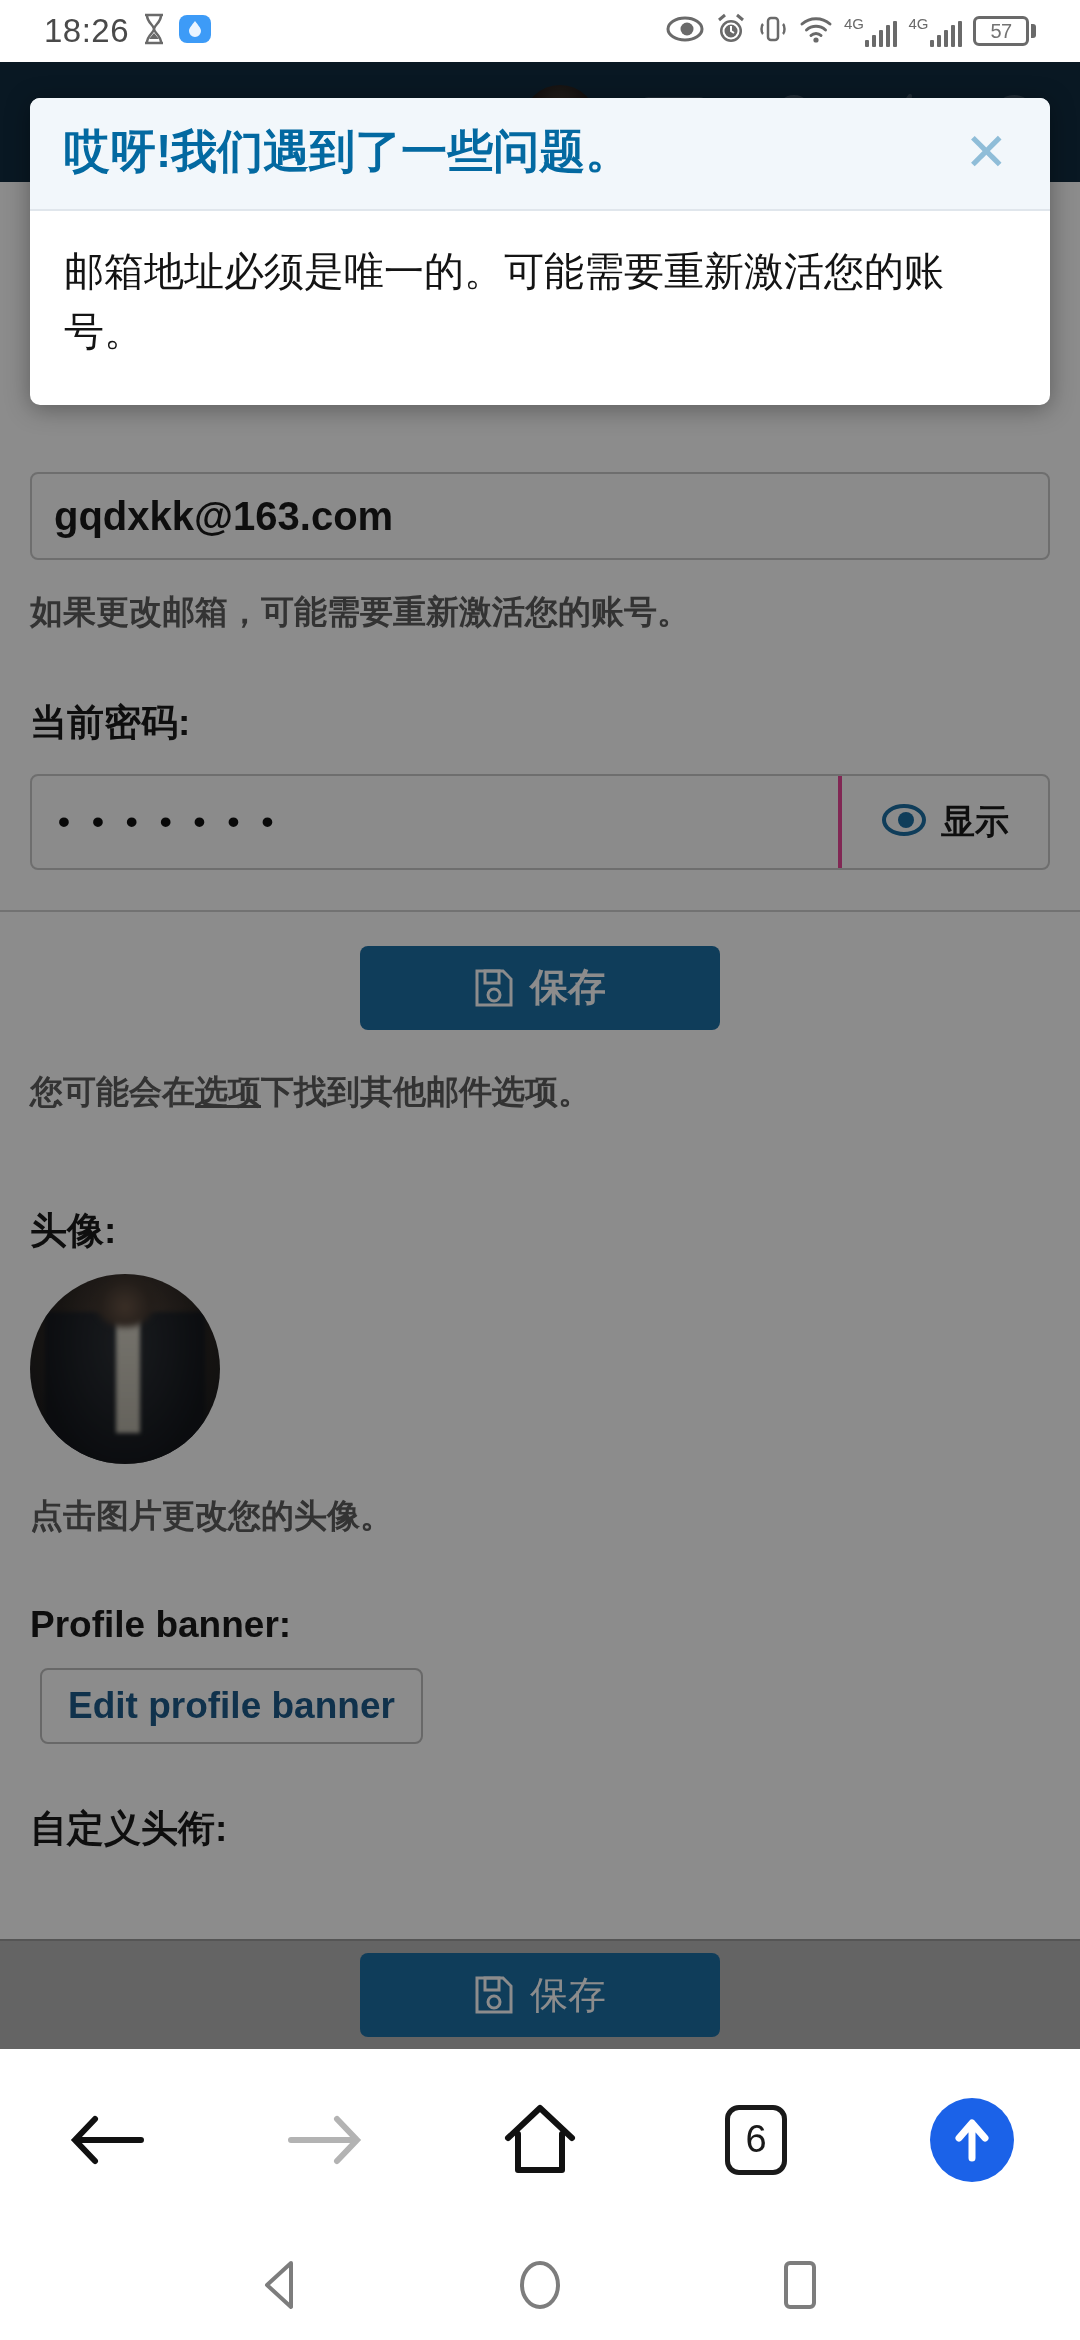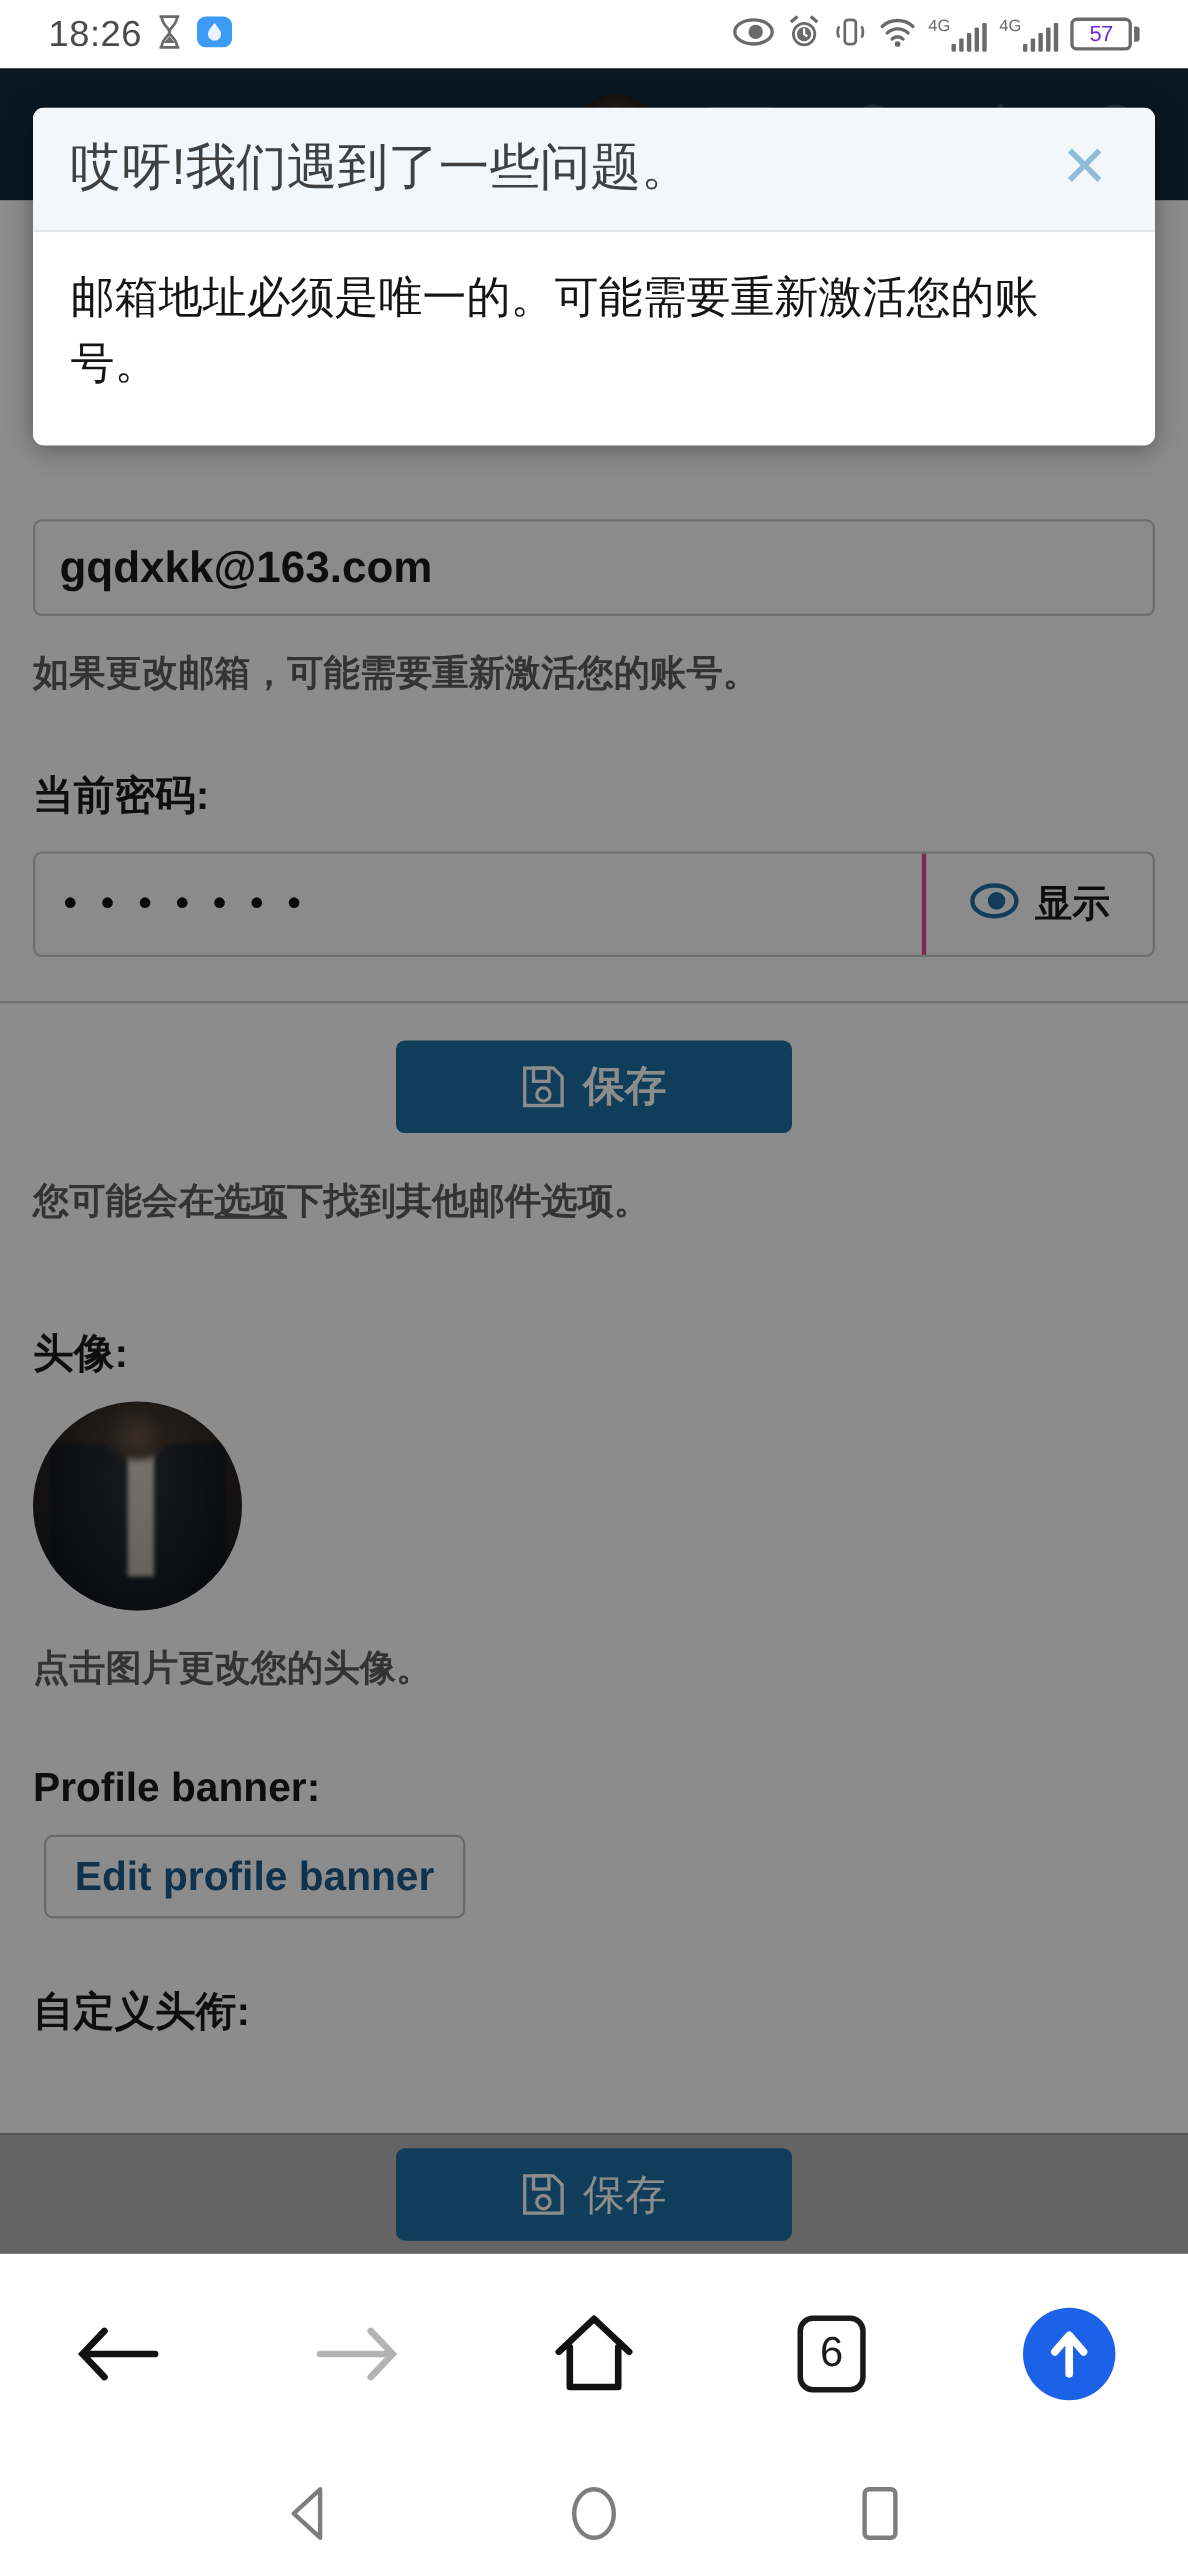--- a/index.html
+++ b/index.html
@@ -23,21 +23,21 @@
   .sb-4g{ position:relative; display:flex; align-items:flex-end; }
   .sb-4g .lbl{ font-size:15px; line-height:1; margin-right:1px; margin-bottom:16px; color:#6a6a6a;}
   .bars{ display:flex; align-items:flex-end; gap:2.5px; height:26px;}
   .bars i{ display:block; width:4.5px; background:#6a6a6a; border-radius:1px;}
   .bars i:nth-child(1){height:7px}.bars i:nth-child(2){height:12px}
   .bars i:nth-child(3){height:17px}.bars i:nth-child(4){height:22px}
   .bars i:nth-child(5){height:26px}
   .battery{ display:flex; align-items:center; }
   .batt-body{ width:56px;height:30px;border:3px solid #6a6a6a;border-radius:6px;
     display:flex;align-items:center;justify-content:center;}
-  .batt-fill{ font-size:20px; color:#6d28d9; letter-spacing:-0.5px;}
+  .batt-fill{ font-size:20px; color:#737373; letter-spacing:-0.5px;}
   .batt-cap{ width:5px;height:14px;background:#6a6a6a;border-radius:0 3px 3px 0;margin-left:2px;}
 
   
   .page{ position:absolute; left:0; top:62px; width:1080px; height:1987px;
          background:#ffffff; overflow:hidden; }
   .site-header{
     position:absolute;left:0;top:0;width:1080px;height:120px;
     background:#122c40; display:flex;align-items:center;padding:0 30px;gap:0;
   }
   .hamburger{ width:68px;height:46px;display:flex;flex-direction:column;
@@ -96,21 +96,21 @@
   .btn-primary svg{display:block;}
 
   
   .overlay{ position:absolute;left:0;top:62px;width:1080px;height:1987px;
     background:rgba(0,0,0,0.45); }
   .modal{ position:absolute;left:30px;top:98px;width:1020px;
     background:#ffffff;border-radius:10px;overflow:hidden;
     box-shadow:0 4px 24px rgba(0,0,0,.35); }
   .modal-head{ background:#f2f7fb;border-bottom:2px solid #e0e6ec;
     display:flex;align-items:center;padding:26px 34px 30px; }
-  .modal-title{ font-size:46px;color:#404040;line-height:1.2; }
+  .modal-title{ font-size:46px;color:#0369a1;line-height:1.2;font-weight:bold; }
   .modal-x{ margin-left:auto; font-size:52px;color:#8fbdd8;line-height:1;
     padding:0 8px; font-weight:300;}
   .modal-body{ padding:30px 34px 44px; font-size:40px; color:#141414;
     line-height:1.5; }
 
   
   .browserbar{ position:absolute;left:0;top:2049px;width:1080px;height:181px;
     background:#ffffff; display:flex;align-items:center;justify-content:space-around; }
   .bb-item{ width:150px;height:150px;display:flex;align-items:center;justify-content:center;}
   .tabcount{ width:62px;height:70px;border:5px solid #1a1a1a;border-radius:14px;

